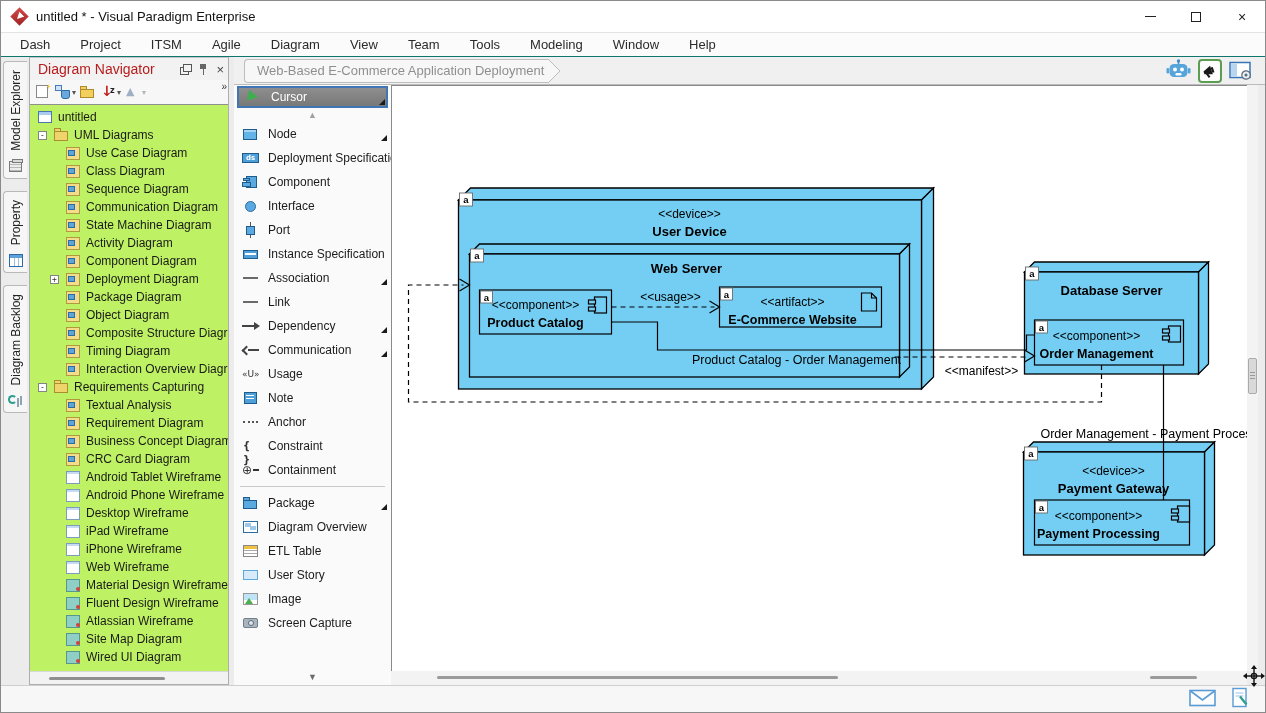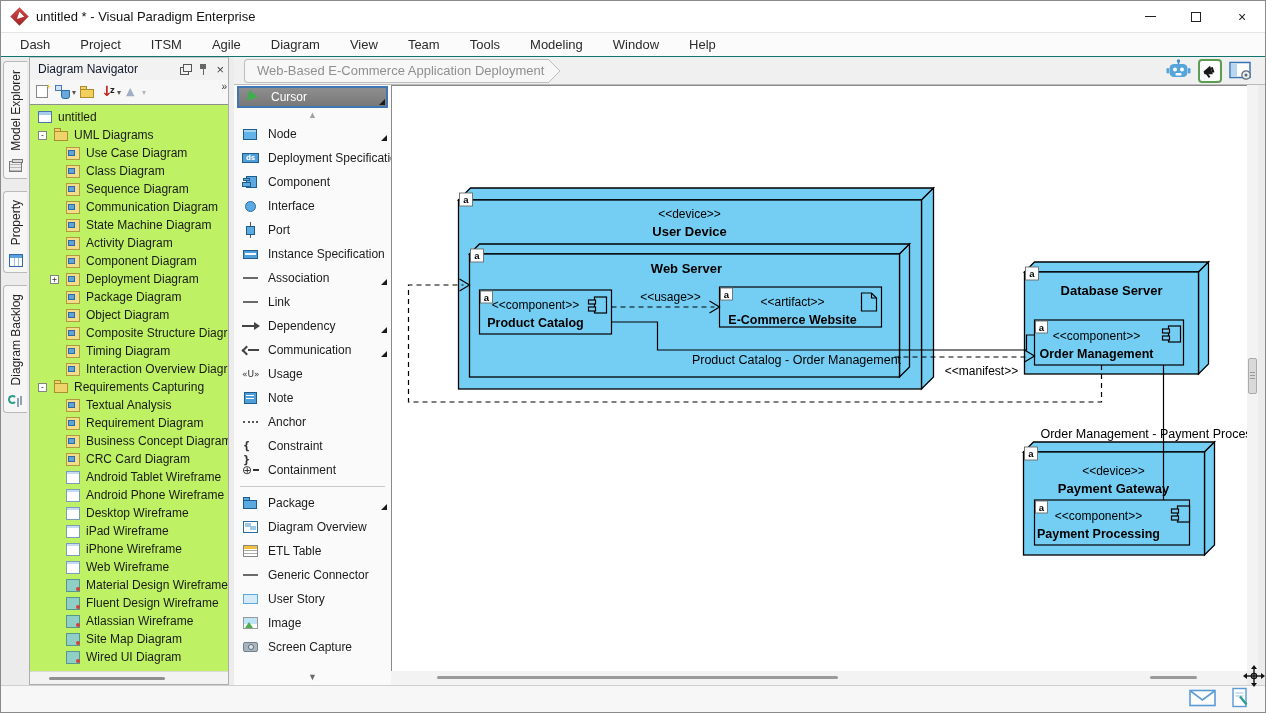--- a/index.html
+++ b/index.html
@@ -33,21 +33,21 @@
   .vti-model-explorer::before{left:1px;top:2px;width:13px;height:11px;border:1px solid #7a7a7a;background:repeating-linear-gradient(180deg,#ececec 0 2px,#b8b8b8 2px 3px);}
   .vti-model-explorer::after{left:4px;top:0;width:11px;height:4px;background:#d9d9d9;border:1px solid #7a7a7a;}
   .vti-property::before{left:1px;top:1px;width:14px;height:13px;border:1px solid #2f6bab;background:#fff;box-shadow:inset 0 3px 0 #5ea0d8;}
   .vti-property::after{left:6px;top:5px;width:1px;height:8px;background:#9cc0de;box-shadow:4px 0 0 #9cc0de;}
   .vti-diagram-backlog::before{left:0;top:2px;width:9px;height:9px;border:2px solid #2e9e8f;border-right-color:transparent;border-radius:50%;}
   .vti-diagram-backlog::after{left:9px;top:5px;width:2px;height:9px;background:#8fa3b5;box-shadow:3px -2px 0 #8fa3b5;}
 
   
   .navigator { width:200px; background:#fff; border:1px solid #adadad; border-top-color:#c6c6c6; display:flex; flex-direction:column; flex:none; }
   .nav-header { height:22px; background:#f2f2f2; display:flex; align-items:center; padding:0 4px 0 8px; }
-  .nav-title { font-size:12px; color:#0f172a; }
+  .nav-title { font-size:14px; color:#b91c1c; }
   .nav-header-btns { margin-left:auto; display:flex; gap:7px; align-items:center; }
   .hd-btn{position:relative;width:11px;height:11px;display:inline-block;}
   .hd-float::before{content:"";position:absolute;left:0;top:3px;width:7px;height:6px;border:1px solid #555;}
   .hd-float::after{content:"";position:absolute;left:3px;top:0;width:7px;height:6px;border:1px solid #555;background:#f2f2f2;}
   .hd-pin::before{content:"";position:absolute;left:2px;top:0;width:6px;height:5px;background:#666;}
   .hd-pin::after{content:"";position:absolute;left:4.5px;top:5px;width:1px;height:6px;background:#666;}
   .hd-close{font-size:13px;line-height:11px;color:#444;}
   .nav-toolbar { height:25px; background:#f7f7f7; border-bottom:1px solid #8f8f8f; display:flex; align-items:center; padding:0 2px 0 5px; position:relative; }
   .tbtn { display:flex; align-items:center; margin-right:4px; }
   .nbi { width:16px; height:16px; position:relative; display:inline-block; }
@@ -514,24 +514,20 @@
               </div>
               <div class="prow">
                 <span class="pi pi-diagram-overview"></span>
                 <span class="pl">Diagram Overview</span>
               </div>
               <div class="prow">
                 <span class="pi pi-etl-table"></span>
                 <span class="pl">ETL Table</span>
               </div>
               <div class="prow">
-                <span class="pi pi-generic-connector"></span>
-                <span class="pl">Generic Connector</span>
-              </div>
-              <div class="prow">
                 <span class="pi pi-user-story"></span>
                 <span class="pl">User Story</span>
               </div>
               <div class="prow">
                 <span class="pi pi-image"></span>
                 <span class="pl">Image</span>
               </div>
               <div class="prow">
                 <span class="pi pi-screen-capture"></span>
                 <span class="pl">Screen Capture</span>

